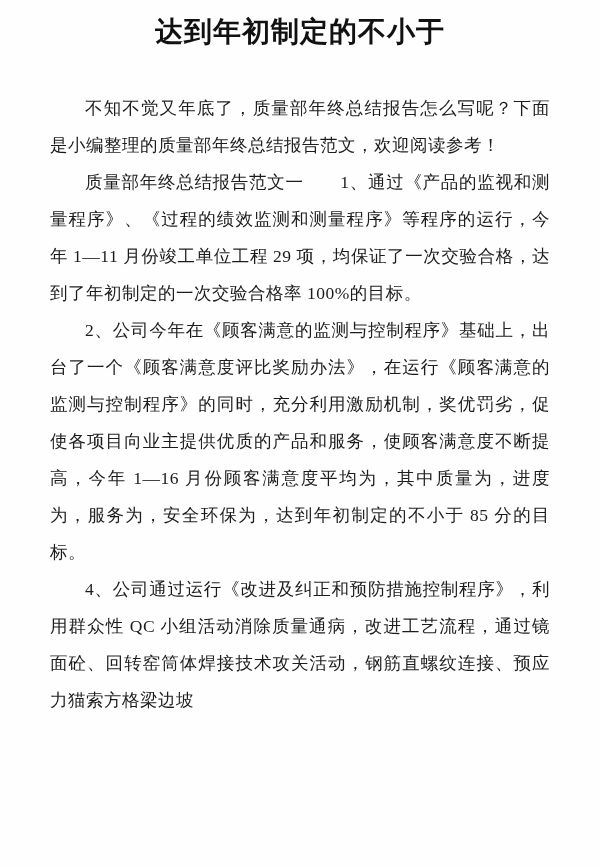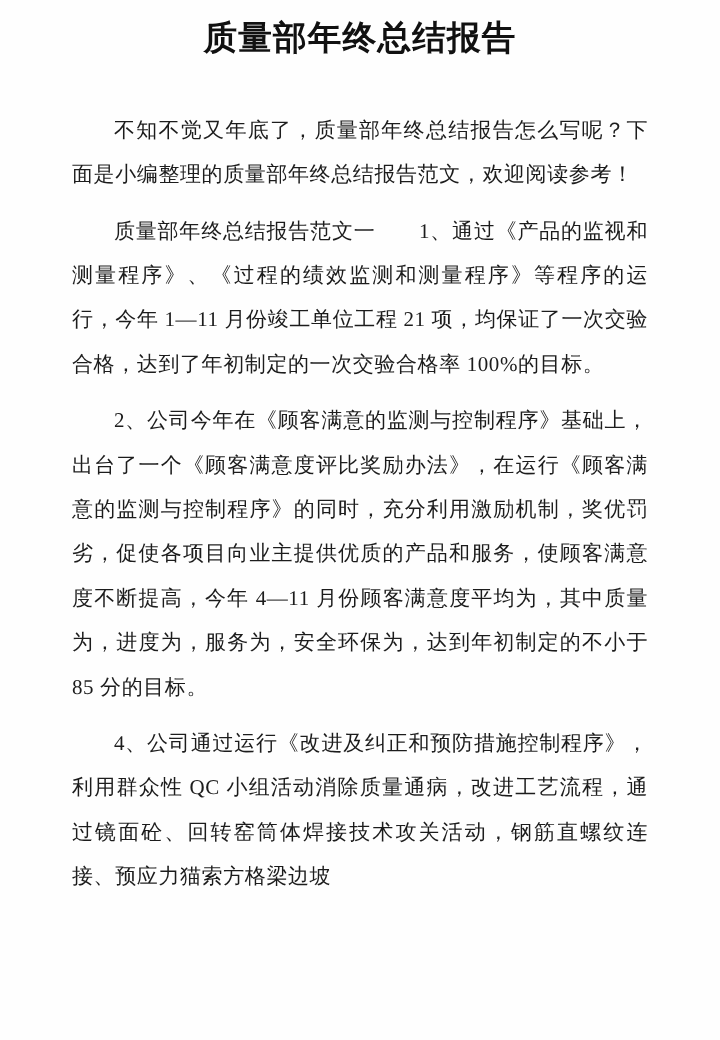--- a/index.html
+++ b/index.html
@@ -29,29 +29,29 @@
   }
   .content {
     margin: 38px 50px 0 50px;
     font-size: 17.5px;
     line-height: 37px;
     text-align: justify;
     text-justify: inter-ideograph;
     letter-spacing: 0.5px;
   }
   .content p.para {
-    margin: 10px;
+    margin: 0;
     padding: 0;
     text-indent: 2em;
   }
 </style>
 </head>
 <body>
 
 <div class="page">
-  <h1 class="title">质量部年终总结报告</h1>
+  <h1 class="title">达到年初制定的不小于</h1>
   <div class="content">
       <p class="para">不知不觉又年底了，质量部年终总结报告怎么写呢？下面是小编整理的质量部年终总结报告范文，欢迎阅读参考！</p>
-      <p class="para">质量部年终总结报告范文一　　1、通过《产品的监视和测量程序》、《过程的绩效监测和测量程序》等程序的运行，今年 1—11 月份竣工单位工程 21 项，均保证了一次交验合格，达到了年初制定的一次交验合格率 100%的目标。</p>
-      <p class="para">2、公司今年在《顾客满意的监测与控制程序》基础上，出台了一个《顾客满意度评比奖励办法》，在运行《顾客满意的监测与控制程序》的同时，充分利用激励机制，奖优罚劣，促使各项目向业主提供优质的产品和服务，使顾客满意度不断提高，今年 4—11 月份顾客满意度平均为，其中质量为，进度为，服务为，安全环保为，达到年初制定的不小于 85 分的目标。</p>
+      <p class="para">质量部年终总结报告范文一　　1、通过《产品的监视和测量程序》、《过程的绩效监测和测量程序》等程序的运行，今年 1—11 月份竣工单位工程 29 项，均保证了一次交验合格，达到了年初制定的一次交验合格率 100%的目标。</p>
+      <p class="para">2、公司今年在《顾客满意的监测与控制程序》基础上，出台了一个《顾客满意度评比奖励办法》，在运行《顾客满意的监测与控制程序》的同时，充分利用激励机制，奖优罚劣，促使各项目向业主提供优质的产品和服务，使顾客满意度不断提高，今年 1—16 月份顾客满意度平均为，其中质量为，进度为，服务为，安全环保为，达到年初制定的不小于 85 分的目标。</p>
       <p class="para">4、公司通过运行《改进及纠正和预防措施控制程序》，利用群众性 QC 小组活动消除质量通病，改进工艺流程，通过镜面砼、回转窑筒体焊接技术攻关活动，钢筋直螺纹连接、预应力猫索方格梁边坡</p>
     </div>
 </div>
 
 </body></html>

